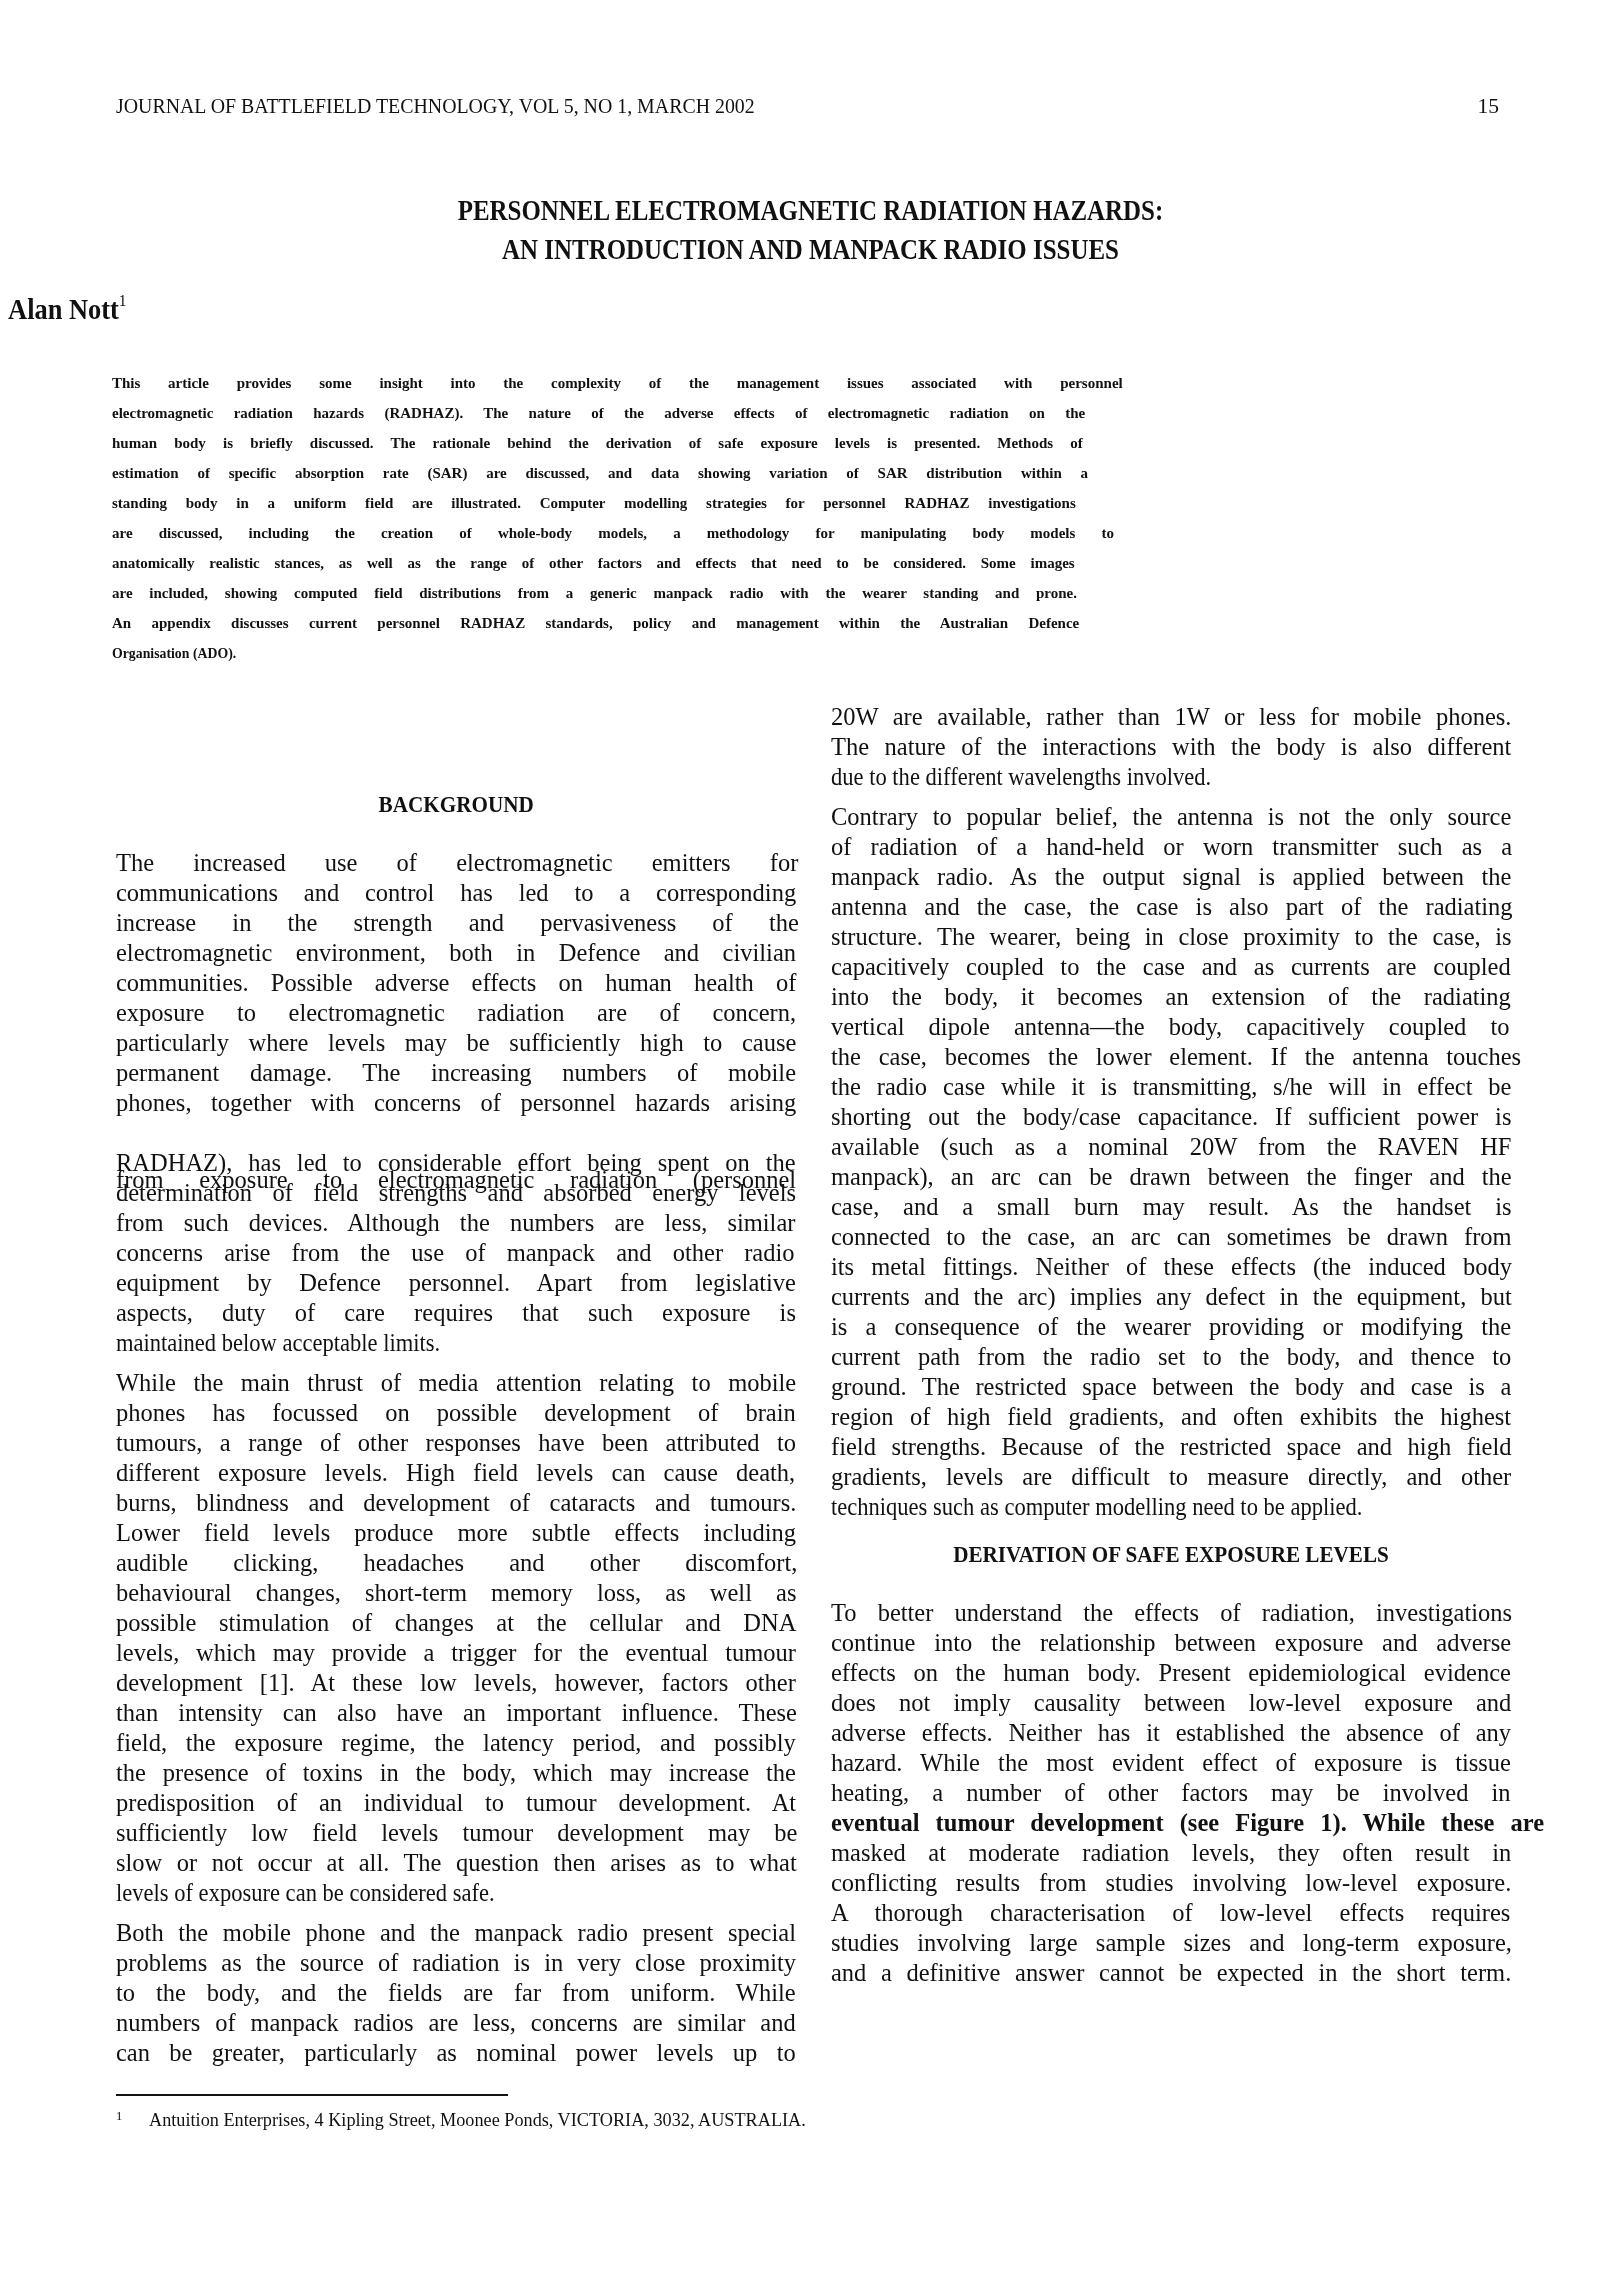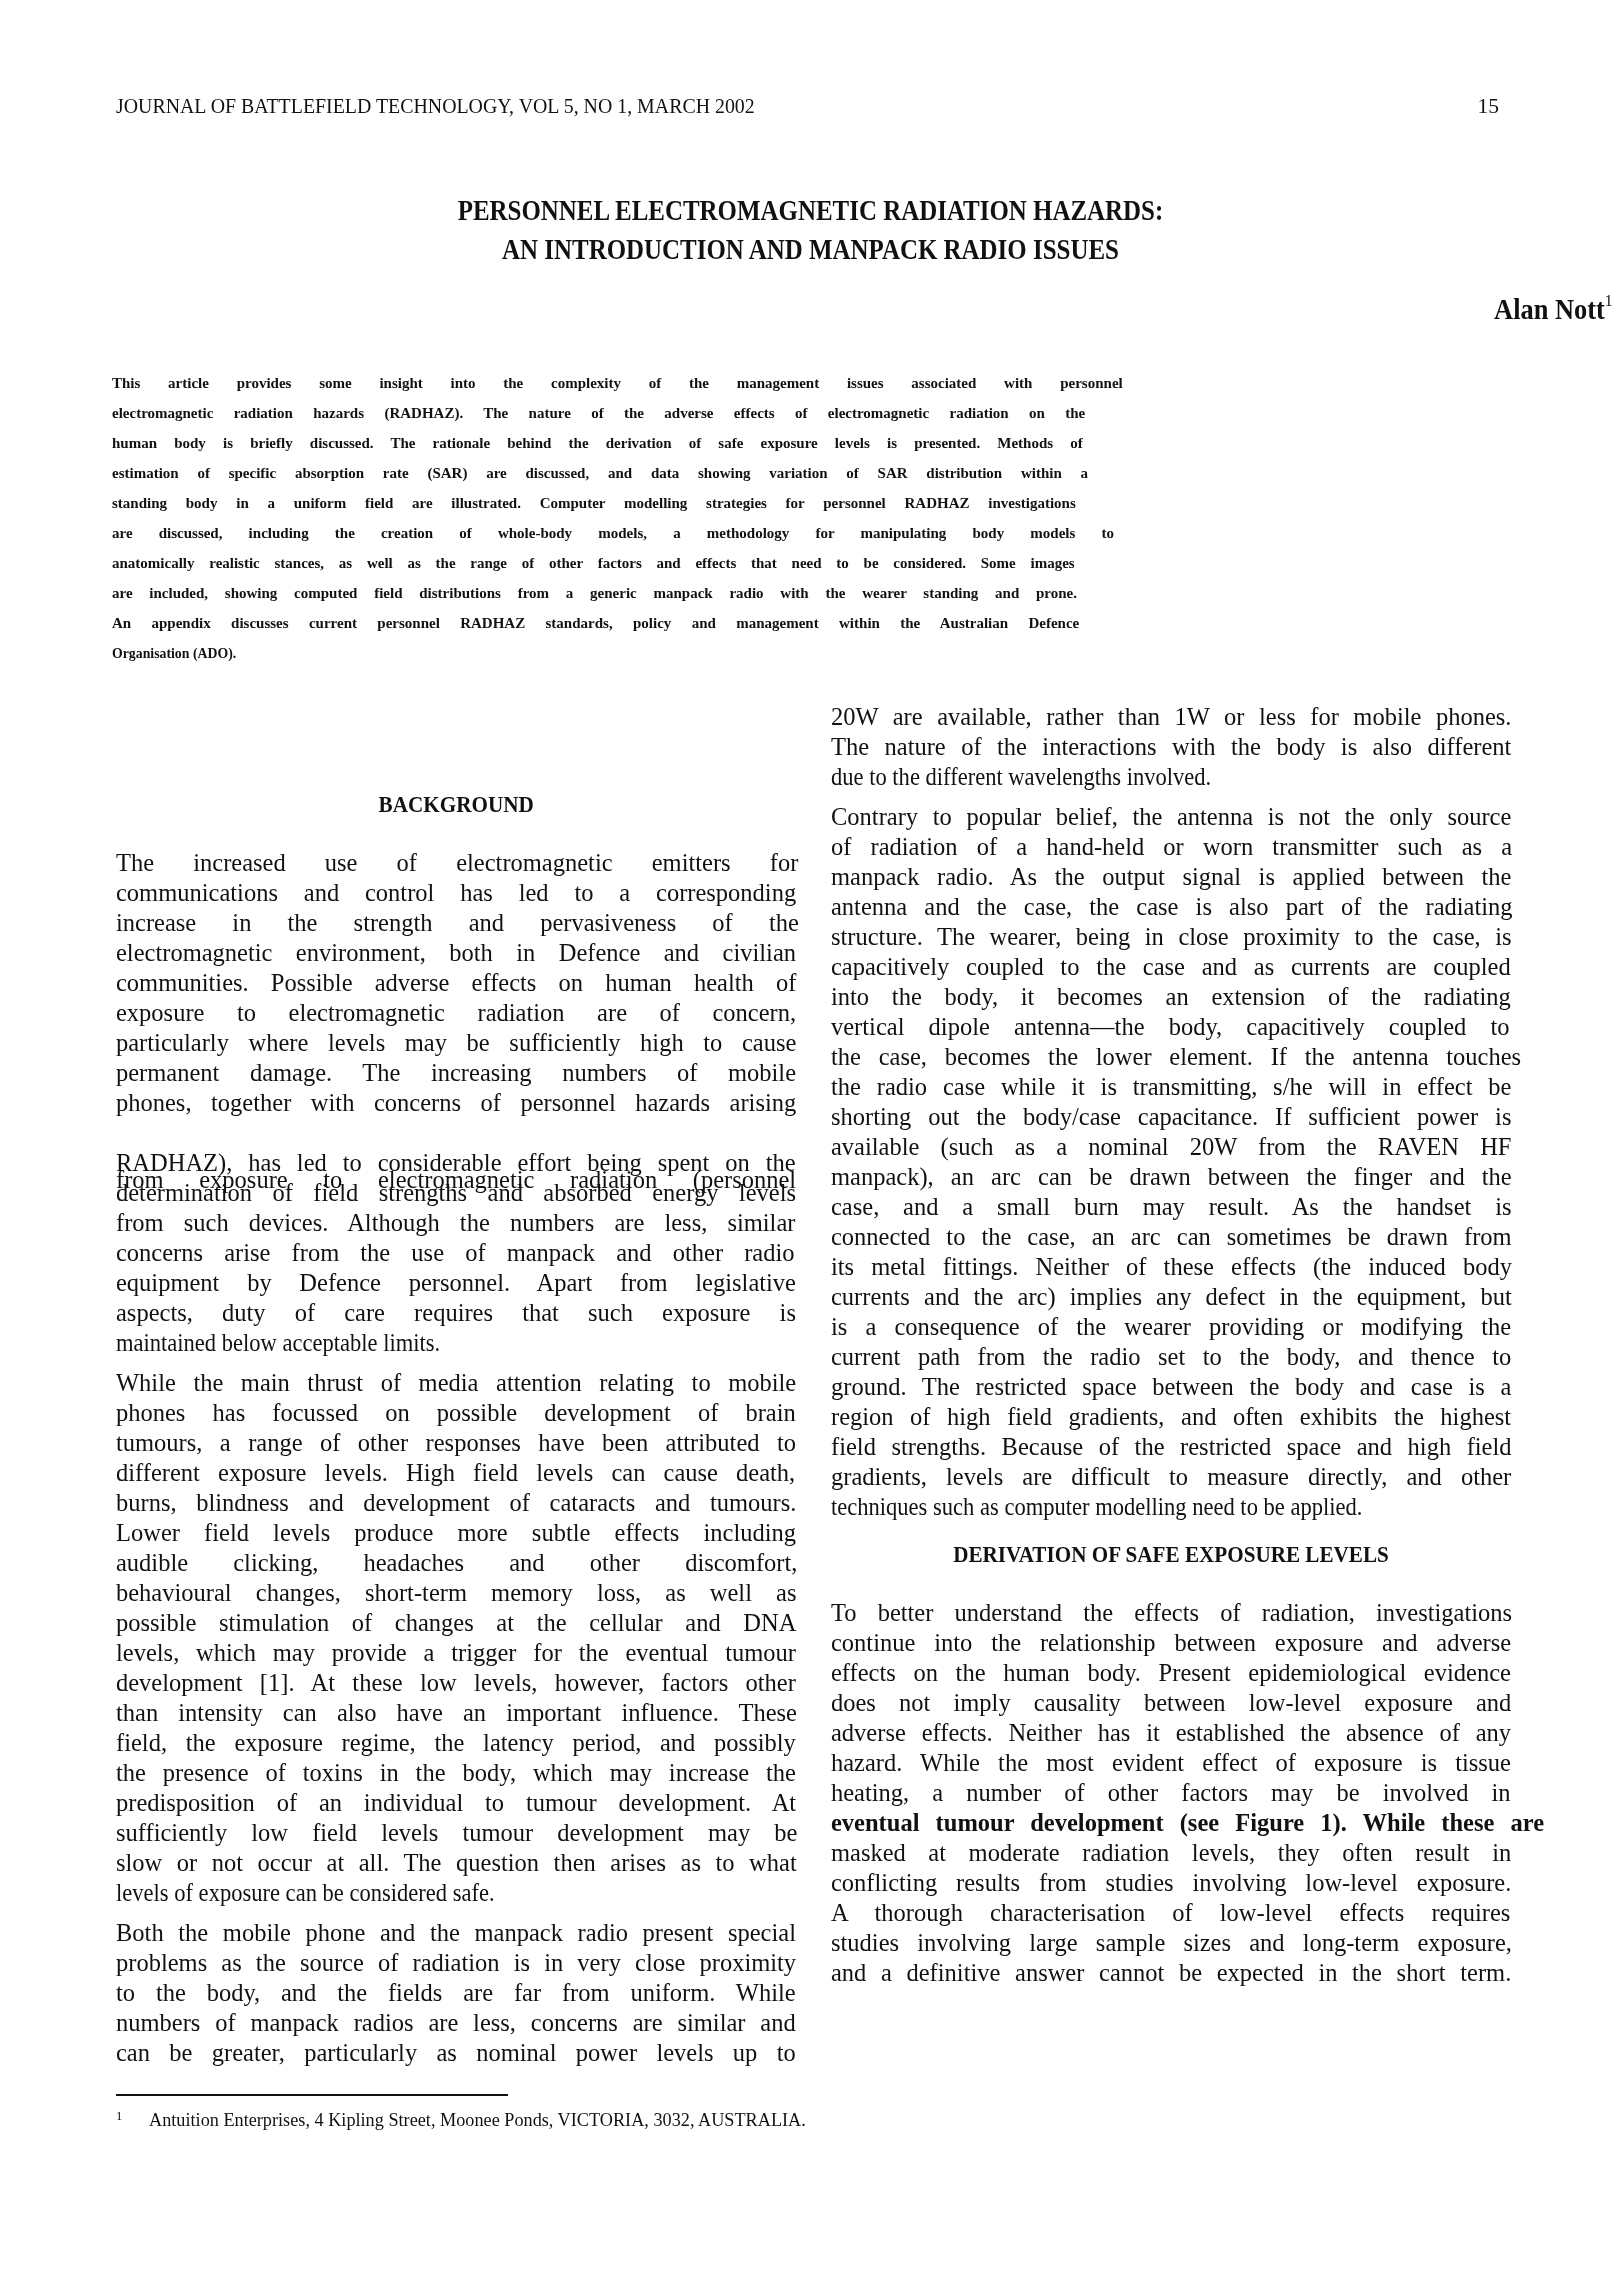--- a/index.html
+++ b/index.html
@@ -12,21 +12,21 @@
     left: 116px; top: 94px; font-size: 21.6px; letter-spacing: 0px;
     transform: scaleX(0.92); transform-origin: left top; white-space: nowrap;
   }
   .page-num { left: 1470px; top: 94px; font-size: 21.6px; width: 29px; text-align: right; }
   .title {
     left: 0; width: 1621px; text-align: center; font-weight: bold; font-size: 29px;
     line-height: 39px; top: 191px;
   }
   .title .t-line { display: block; transform: scaleX(0.86); }
   .author {
-    left: 0; width: 1621px; text-align: right; top: 292px; font-weight: bold; font-size: 30px;
+    left: 0; width: 1621px; text-align: left; top: 292px; font-weight: bold; font-size: 30px;
   }
   .author span.inner { display: inline-block; transform: scaleX(0.88); }
   .author sup { font-size: 17.6px; vertical-align: top; position: relative; top: -2px; font-weight: normal; }
   .abstract {
     left: 112px; width: 1394px; top: 368px; font-weight: bold; font-size: 15px; line-height: 30px;
   }
   .col { width: 680px; font-size: 24.5px; line-height: 30px; }
   .col-left { left: 116px; top: 789px; }
   .col-right { left: 831px; top: 702px; }
   .sec-head {

